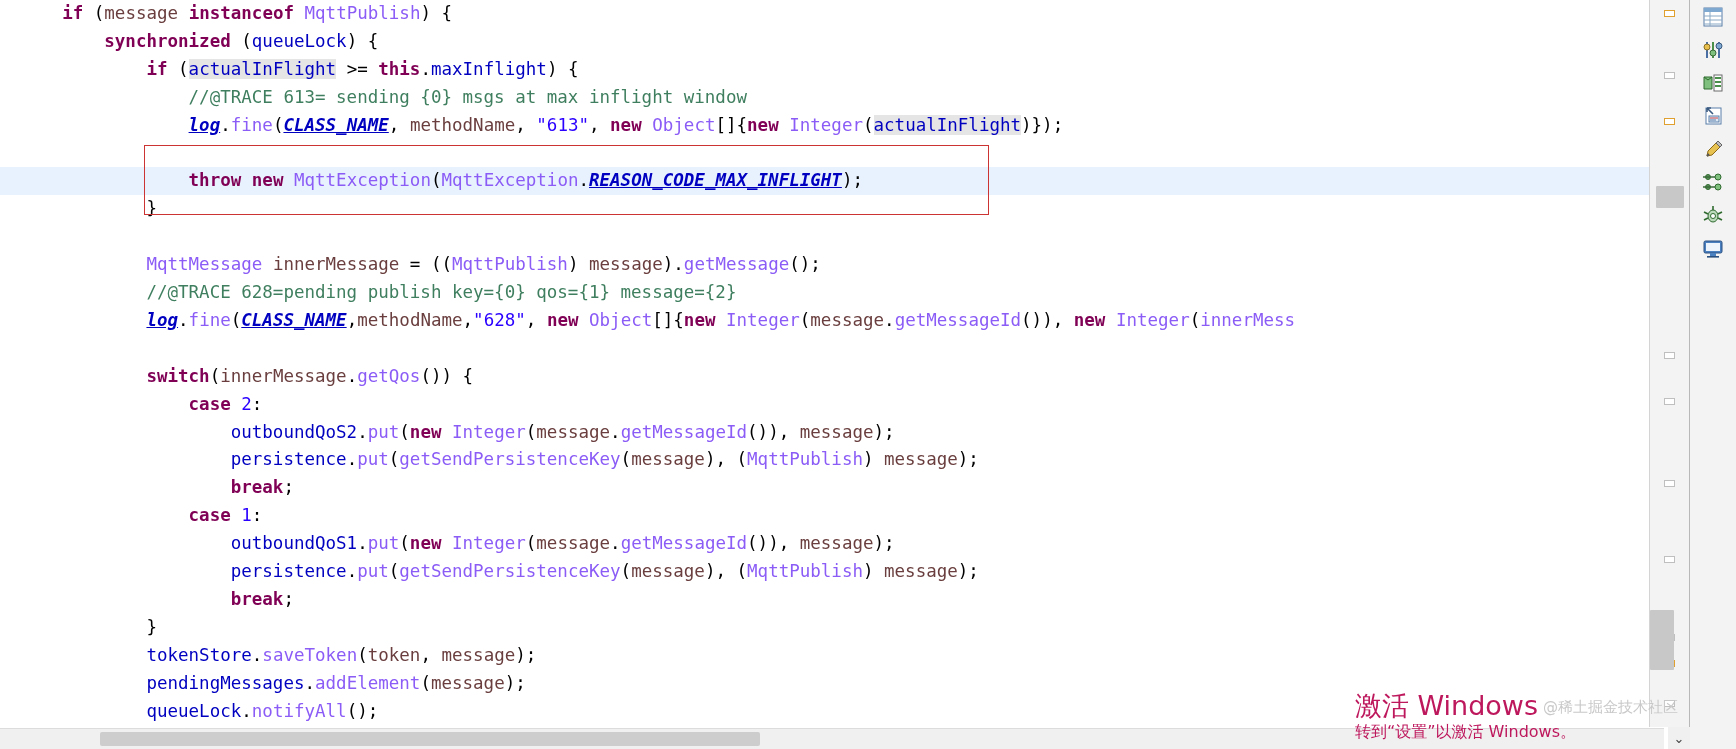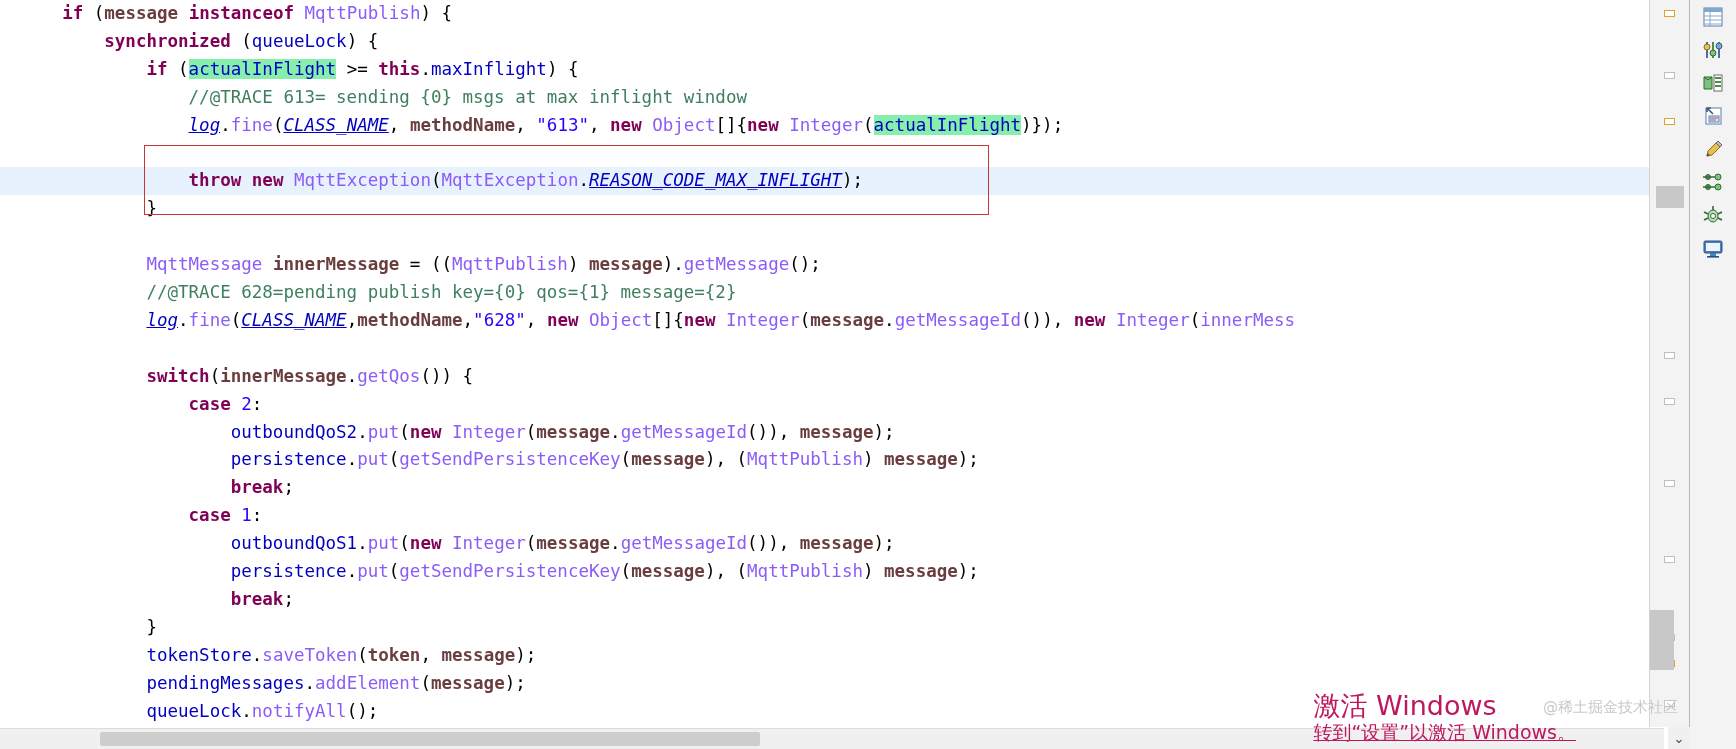--- a/index.html
+++ b/index.html
@@ -19,26 +19,26 @@
     position:absolute;left:0;top:0;
     font-family:"DejaVu Sans Mono","Liberation Mono",monospace;
     font-size:17.5px;line-height:27.9px;white-space:pre;
     color:#000000;
   }
   .ln{position:absolute;left:0;width:1664px;height:27.9px;white-space:pre;}
 
   
   .kw{color:#7f0055;font-weight:bold;margin-top:28px;}
   .fld{color:#0000c0;}
-  .fld-i{color:#0000c0;font-style:italic;font-weight:normal;text-decoration:underline;}
-  .loc{color:#6a3e3e;font-weight:bold;}
+  .fld-i{color:#0000c0;font-style:italic;font-weight:bold;text-decoration:underline;}
+  .loc{color:#6a3e3e;}
   .cmt{color:#3f7f5f;}
   .str{color:#2a00ff;}
   .plain{color:#8b5cf6;}
-  .occ{background:#86efac;}
+  .occ{background:#e5e5e5;}
 
   
   .curline{
     position:absolute;left:0;width:1664px;height:27.9px;
     background:#e8f2fe;
   }
 
   
   .redbox{
     position:absolute;border:1px solid #cc3333;box-sizing:border-box;
@@ -80,21 +80,21 @@
     color:#444;font-size:13px;font-family:"DejaVu Sans",sans-serif;
   }
 
   
   .wm-activate{
     position:absolute;right:160px;bottom:6px;text-align:left;
     color:#be185d;font-family:"DejaVu Sans","Liberation Sans",sans-serif;
     pointer-events:none;
   }
   .wm-activate .l1{font-size:27px;line-height:31px;}
-  .wm-activate .l2{font-size:19px;line-height:22px;text-decoration:underline;}
+  .wm-activate .l2{font-size:16px;line-height:22px;}
   .wm-juejin{
     position:absolute;right:58px;bottom:32px;
     color:#c9c9c9;font-size:15px;
     font-family:"DejaVu Sans","Liberation Sans",sans-serif;
     pointer-events:none;white-space:nowrap;
   }
 </style>
 </head>
 <body>
 

